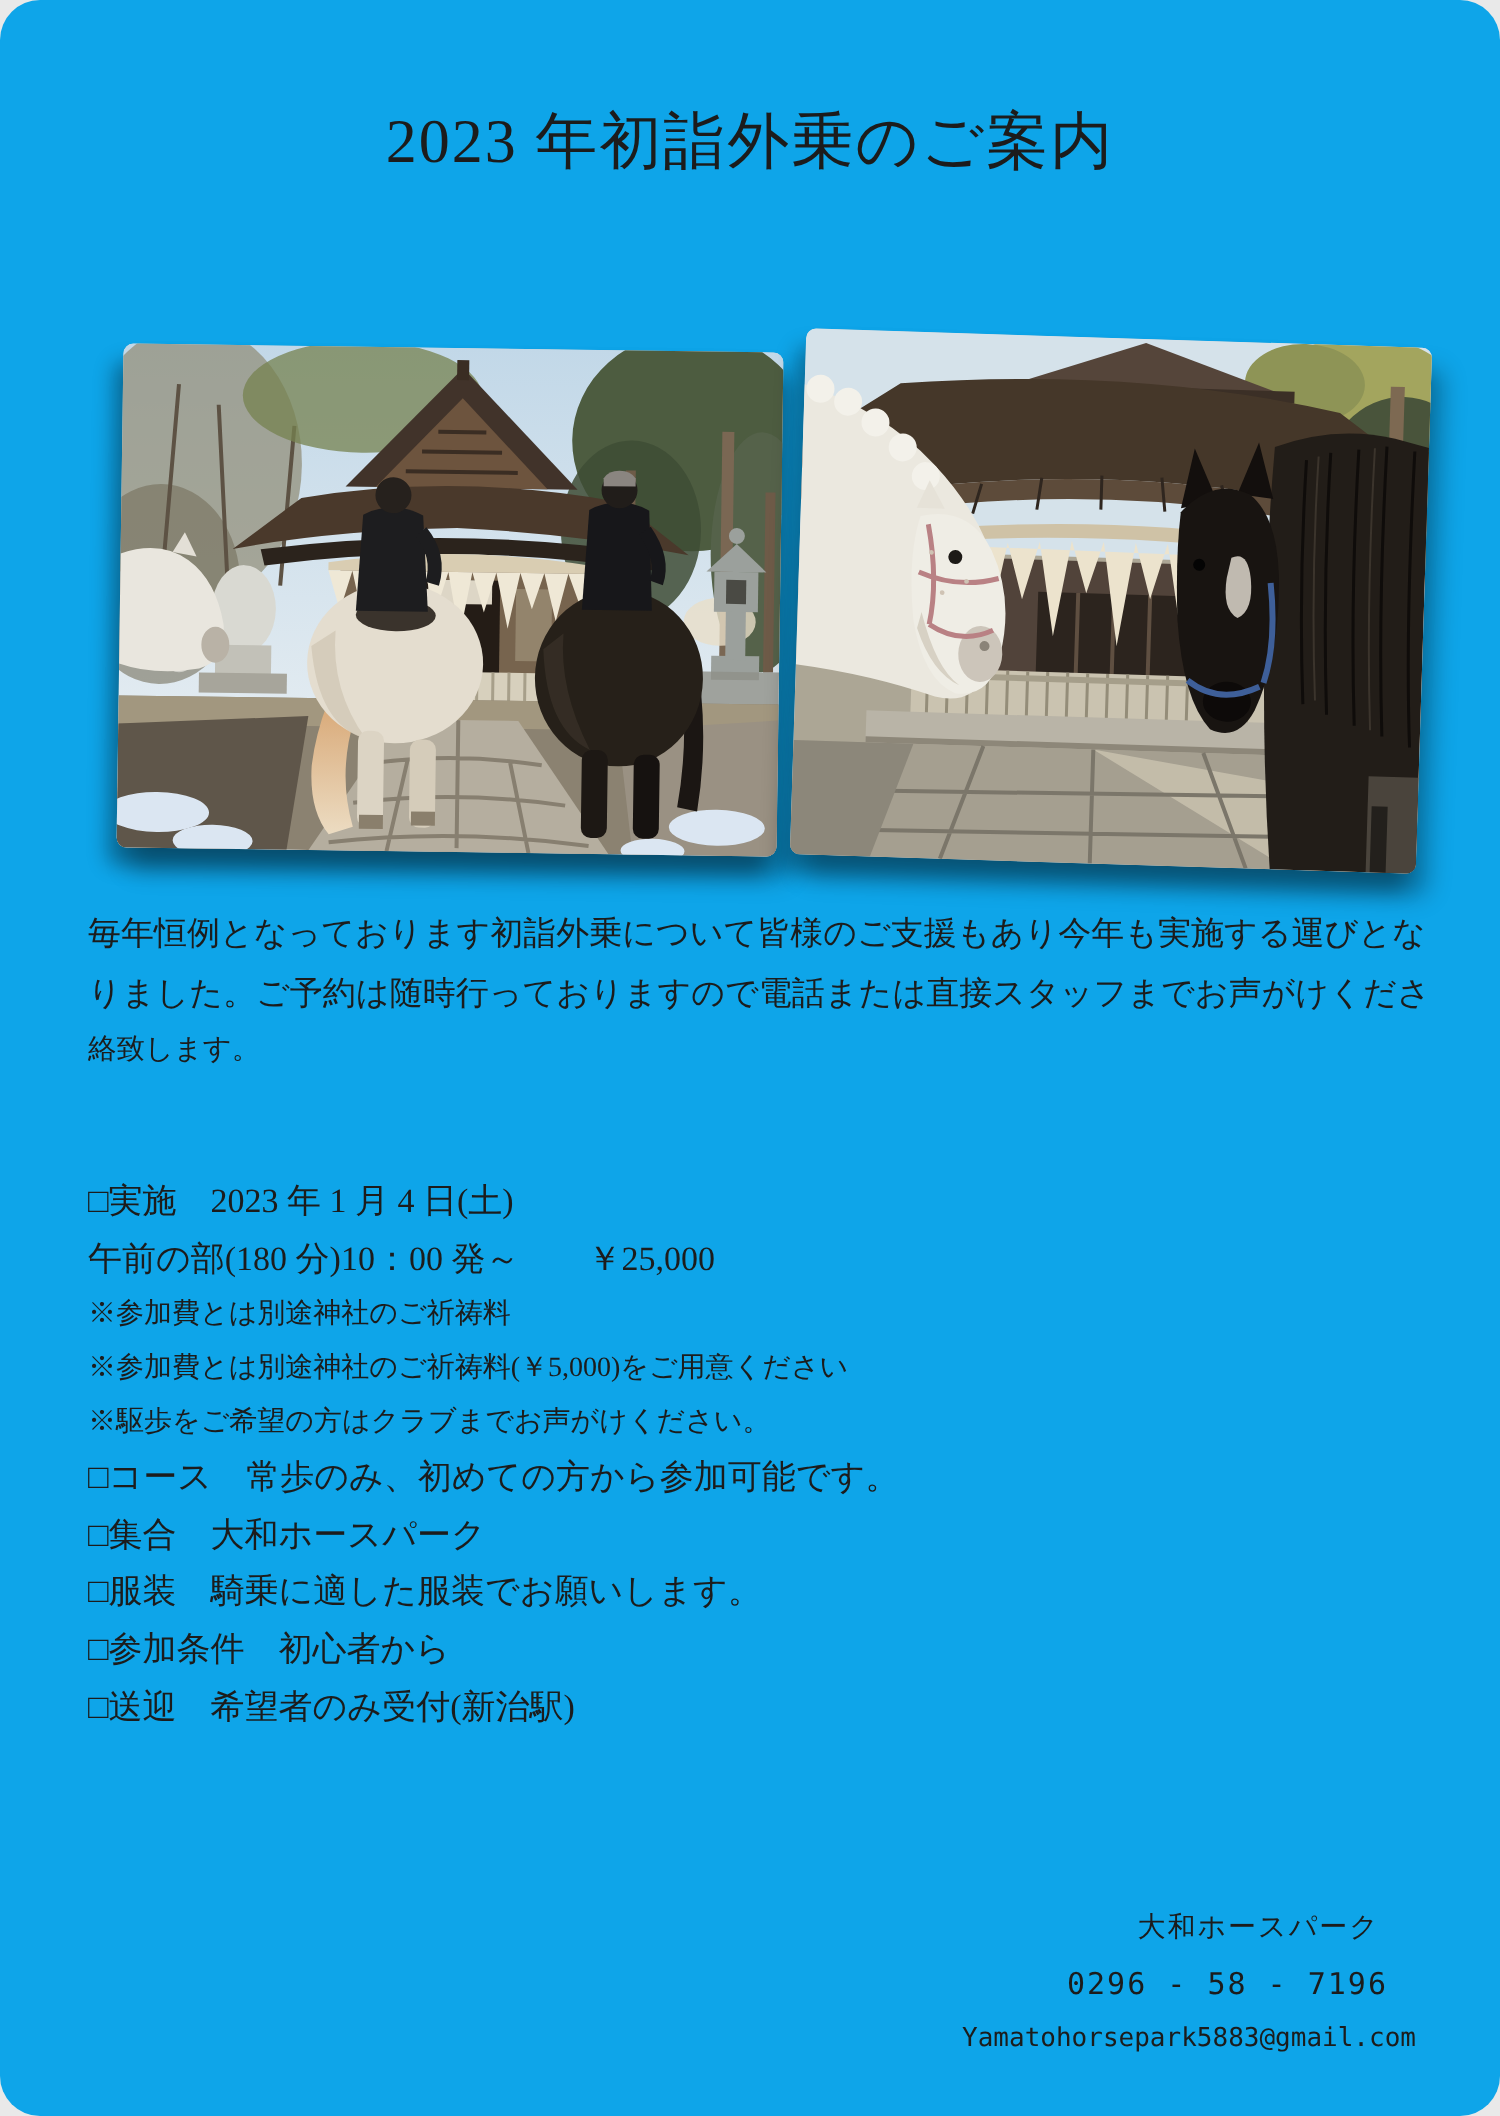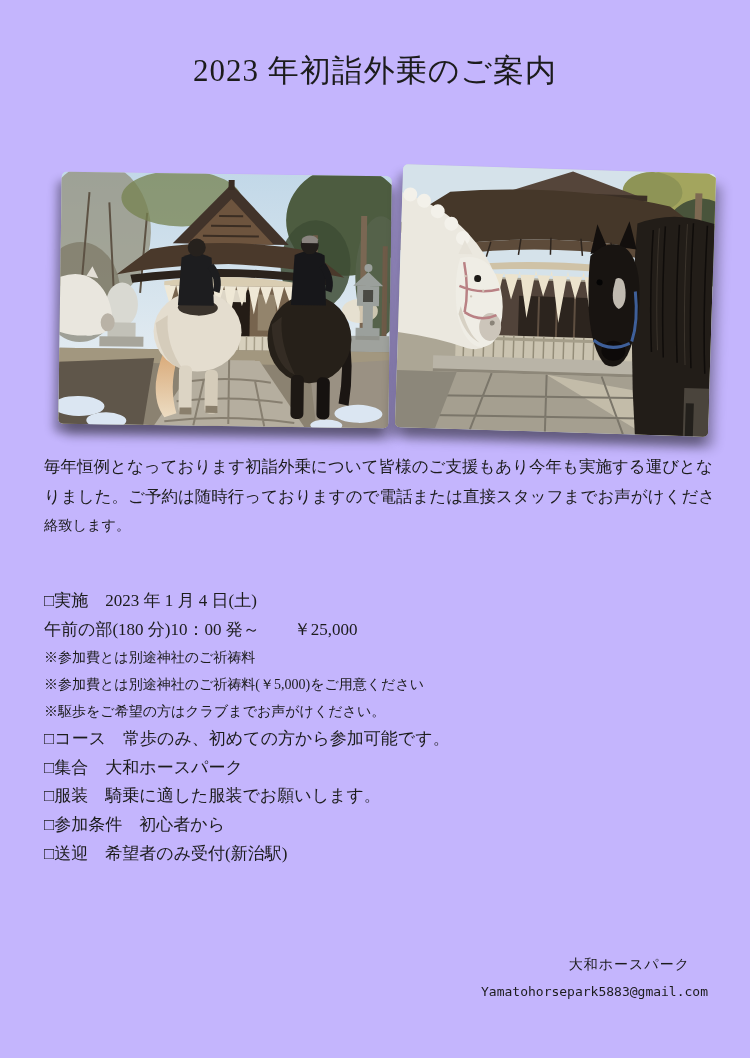--- a/index.html
+++ b/index.html
@@ -1,19 +1,19 @@
 <!DOCTYPE html>
 <html><head>
 <meta charset="utf-8">
 <style>
   html,body{margin:0;padding:0;background:#e9e9e9;}
   .page{
     position:relative;width:750px;height:1058px;margin:0 auto;
-    background:#c4b5fd;overflow:hidden;
-    font-family:"Liberation Serif","DejaVu Serif",serif;color:#1c1c1c;
+    background:#0ea5e9;overflow:hidden;
+    font-family:"Liberation Serif","DejaVu Serif",serif;color:#1c1c1c;border-radius:20px;
   }
   .title{
     position:absolute;left:0;top:50px;width:100%;text-align:center;
     font-size:31px;font-weight:normal;letter-spacing:1px;margin:0;
   }
   .photo{position:absolute;border-radius:5px;overflow:hidden;background:#cfd8dd;}
   .photo svg{display:block;width:100%;height:100%;}
   .photo-left{
     left:60px;top:174px;width:330px;height:252px;
     transform:rotate(0.8deg);
@@ -244,16 +244,17 @@
     <div class="line sm">※駆歩をご希望の方はクラブまでお声がけください。</div>
     <div class="line lg">□コース　常歩のみ、初めての方から参加可能です。</div>
     <div class="line lg">□集合　大和ホースパーク</div>
     <div class="line lg">□服装　騎乗に適した服装でお願いします。</div>
     <div class="line lg">□参加条件　初心者から</div>
     <div class="line lg">□送迎　希望者のみ受付(新治駅)</div>
   </div>
 
   <div class="footer">
     <div class="name">大和ホースパーク</div>
+    <div class="phone">0296 - 58 - 7196</div>
     <div class="email">Yamatohorsepark5883@gmail.com</div>
   </div>
 
 </div>
 
 </body></html>

